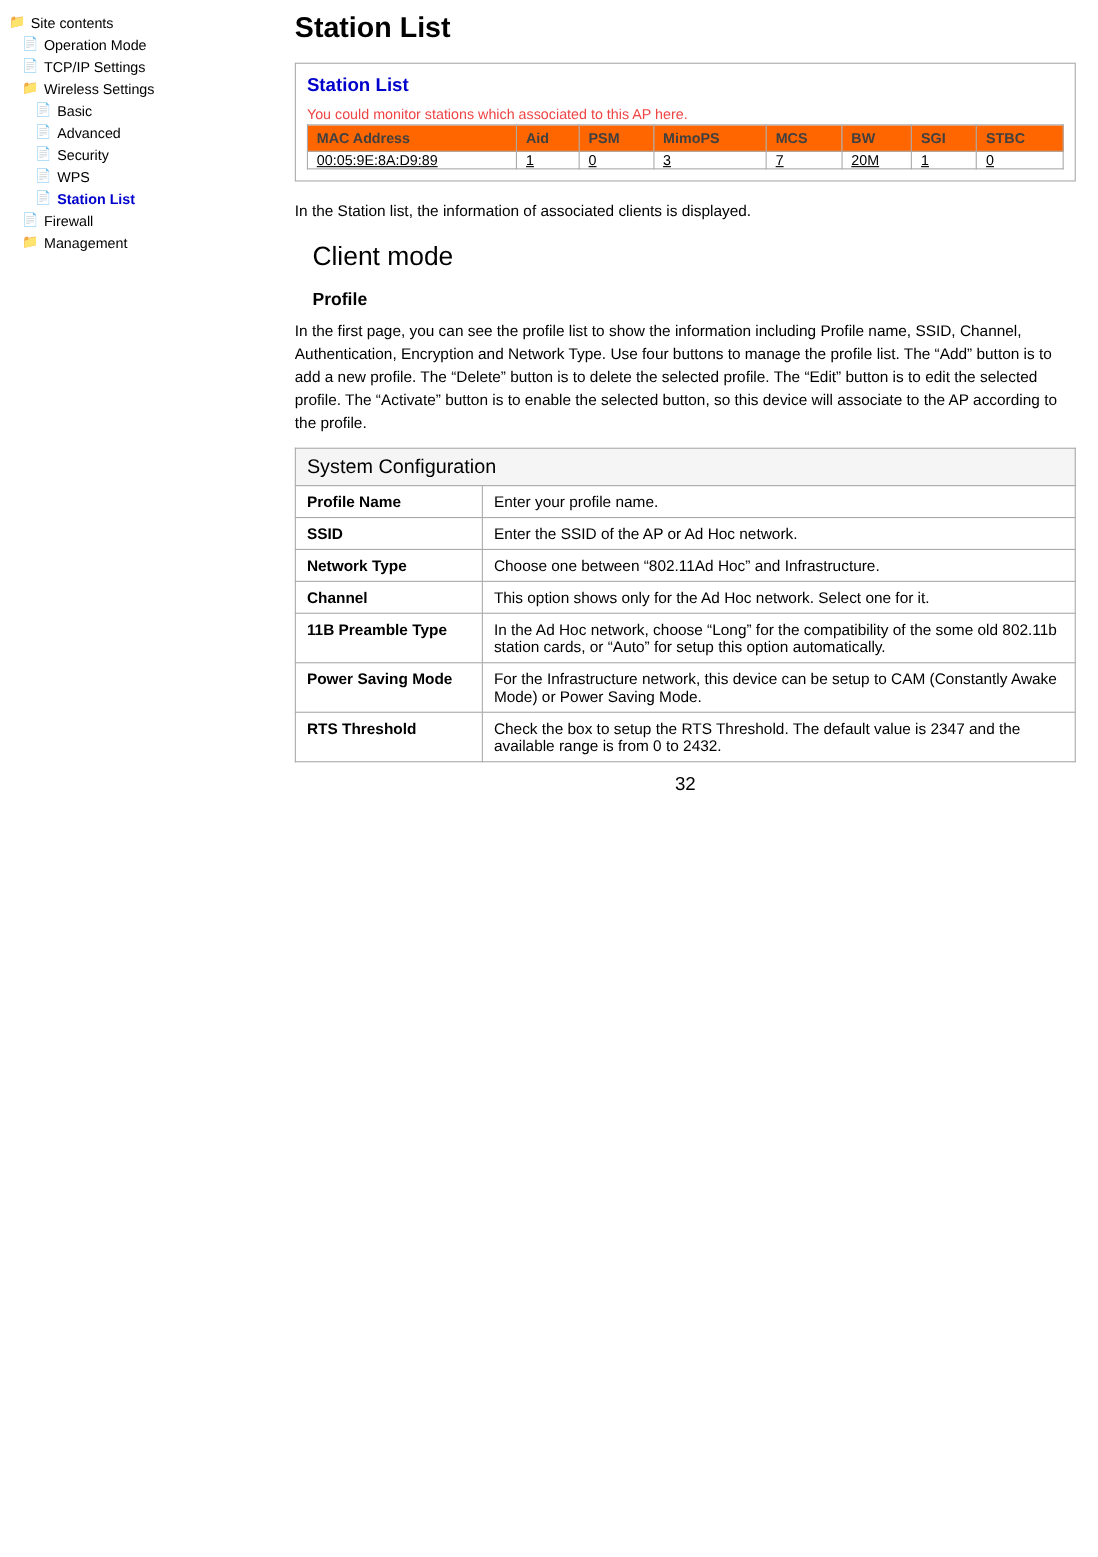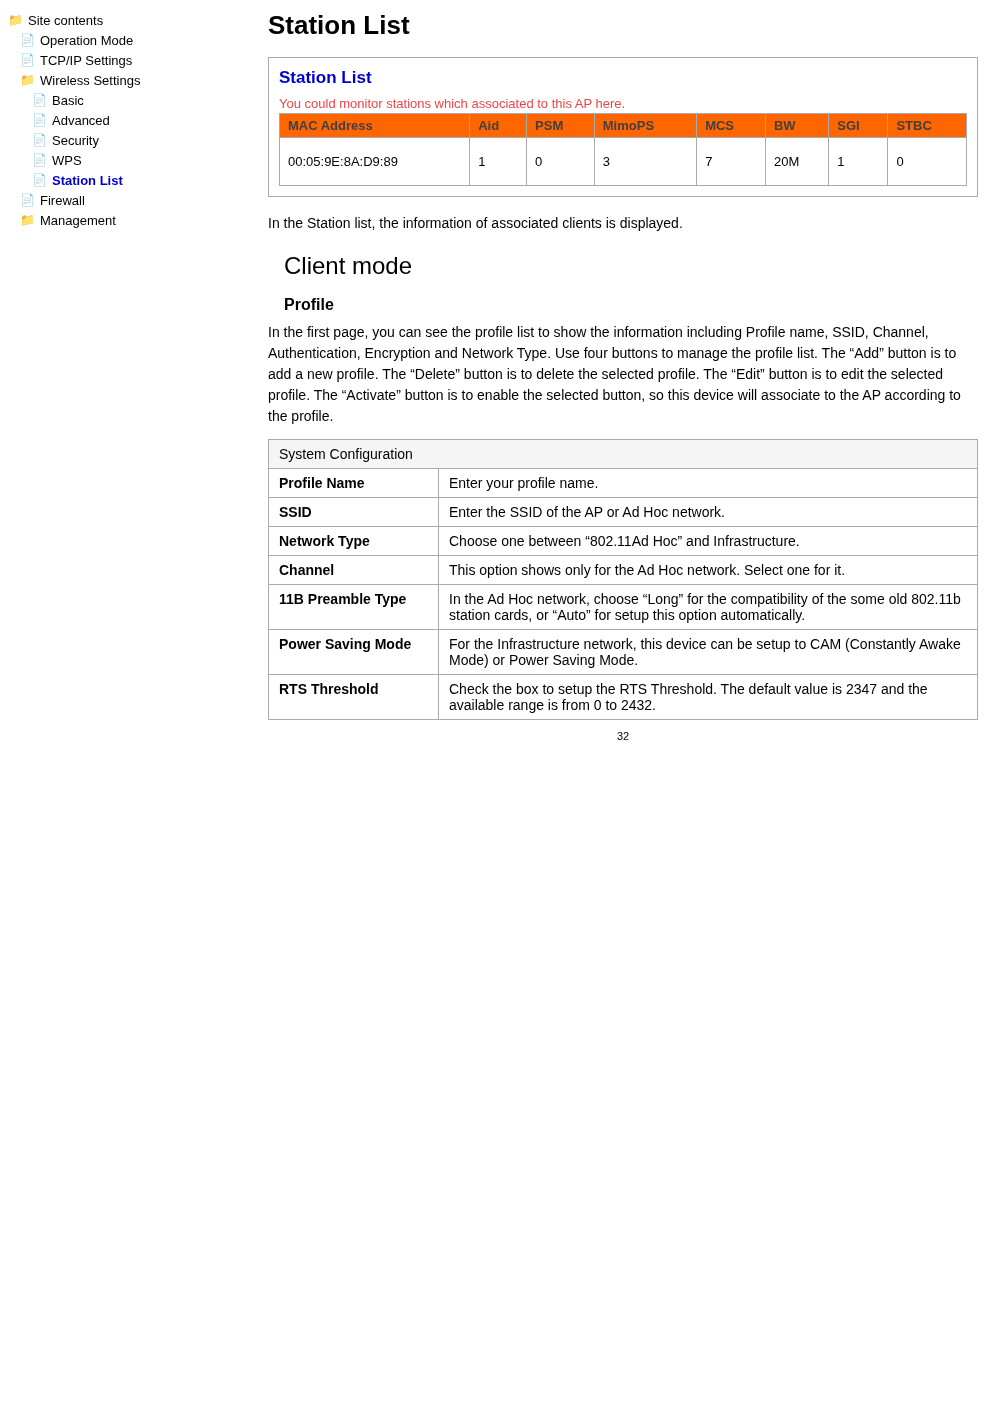--- a/index.html
+++ b/index.html
@@ -78,21 +78,22 @@
     .station-table th {
       background: #ff6600;
       color: #404040;
       border: 1px solid #aaa;
       padding: 4px 8px;
       text-align: left;
       font-weight: bold;
     }
     .station-table td {
       border: 1px solid #aaa;
-      padding: 16px 8px;
+      padding: 0 8px;
+      text-decoration: underline;
     }
     .section-subtitle {
       font-size: 24px;
       font-weight: normal;
       margin: 18px 0 8px 16px;
       color: #000;
     }
     .section-subtitle2 {
       font-size: 16px;
       font-weight: bold;
@@ -110,37 +111,37 @@
       font-size: 14px;
       margin-top: 12px;
     }
     .config-table td, .config-table th {
       border: 1px solid #aaa;
       padding: 6px 10px;
       vertical-align: top;
     }
     .config-table .section-header {
       background: #f5f5f5;
-      font-size: 14px;
+      font-size: 18px;
       color: #000;
     }
     .config-table .col-item {
       font-weight: bold;
       width: 170px;
     }
     .config-table .col-desc {
       font-weight: normal;
     }
     .config-table tr.header-row td {
       font-weight: bold;
     }
     .page-footer {
       text-align: center;
       padding: 10px 0;
-      font-size: 11px;
+      font-size: 17px;
       color: #000;
     }
   </style>
 </head>
 <body>
 
 <div class="page-wrapper">
 
   <div class="sidebar">
     <div class="sidebar-item indent0">

